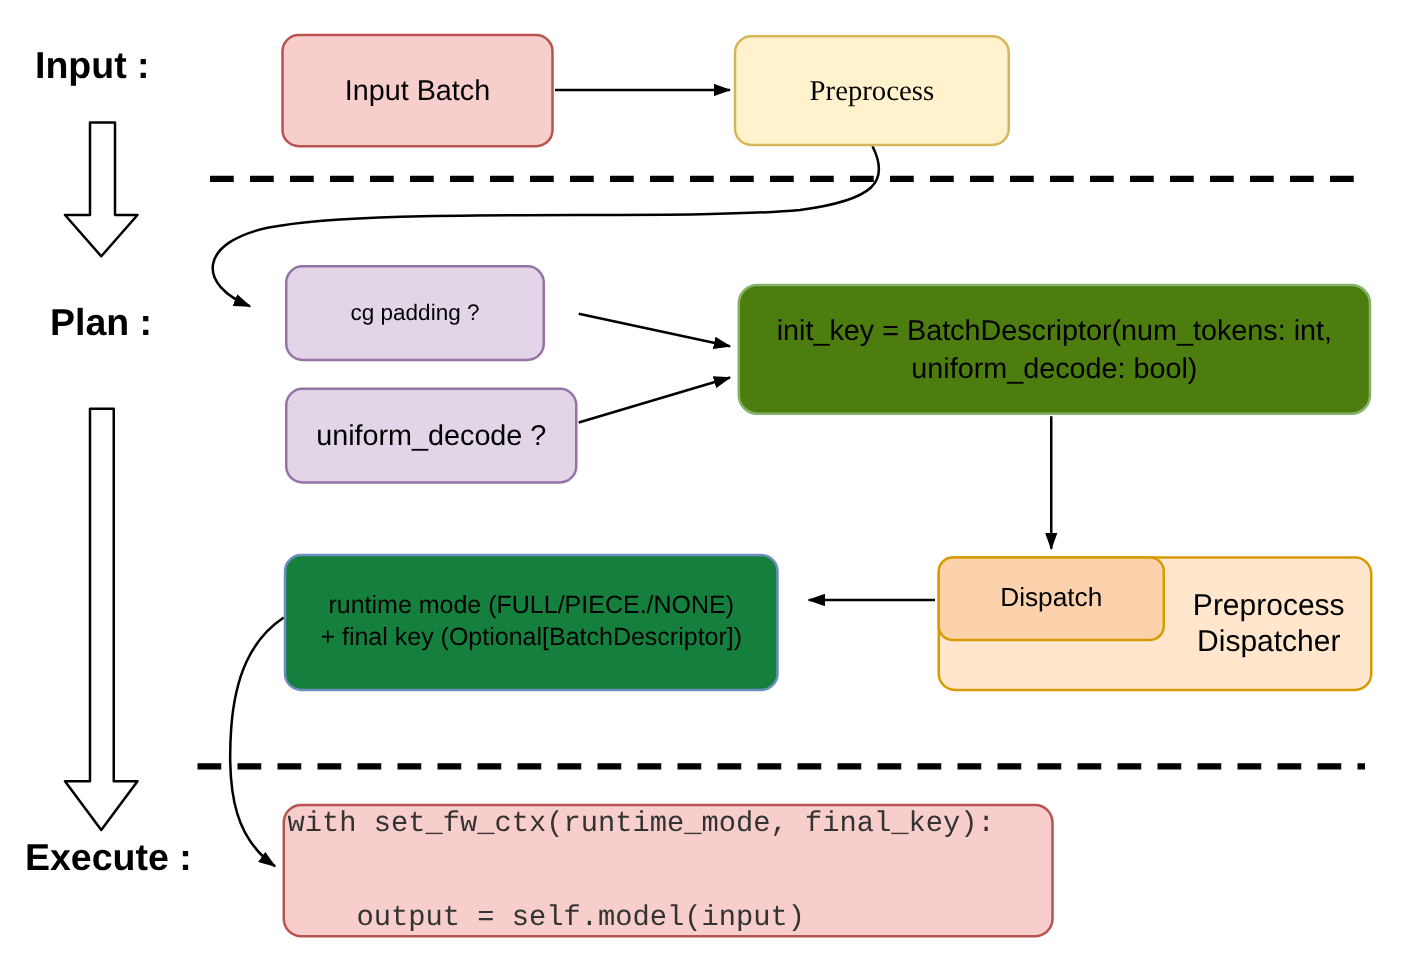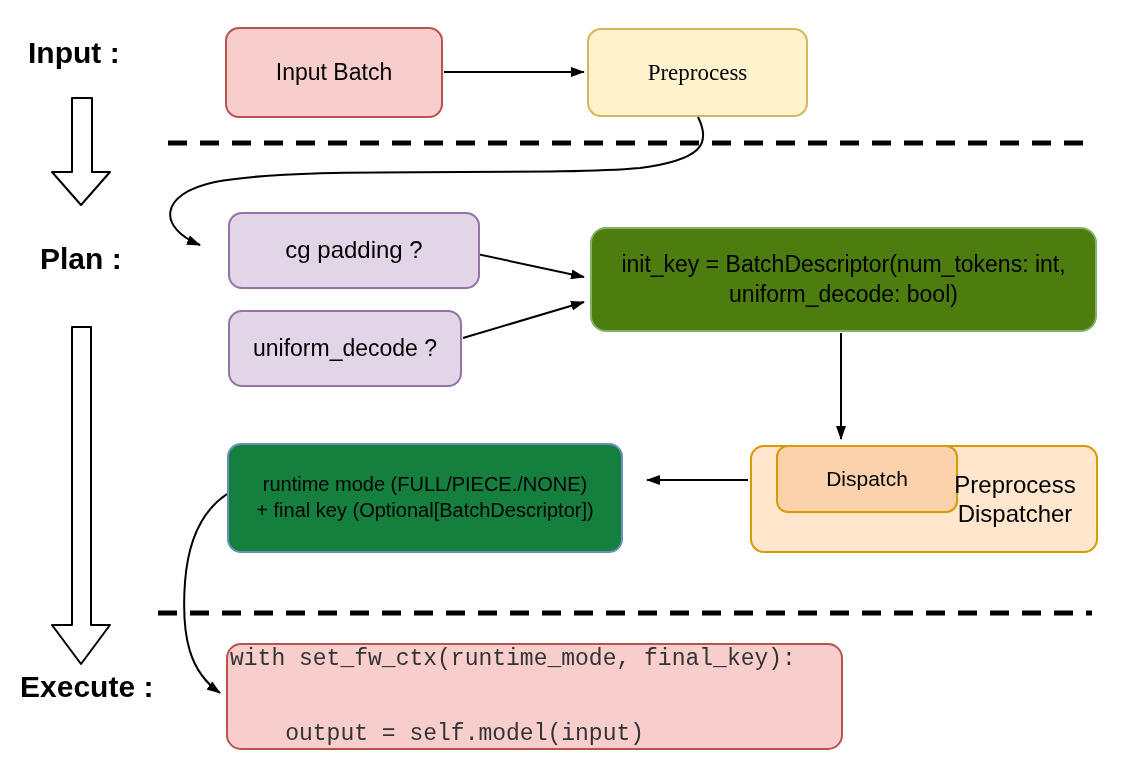--- a/index.html
+++ b/index.html
@@ -96,33 +96,33 @@
   <div class="stage-label" style="left:40px;top:242px;">Plan :</div>
   <div class="stage-label" style="left:20px;top:670px;">Execute :</div>
 
   <div class="node red" style="left:225px;top:27px;width:218px;height:91px;font-size:23px;">
     <span>Input Batch</span>
   </div>
   <div class="node yellow" style="left:587px;top:28px;width:221px;height:89px;font-size:23px;font-family:Liberation Serif, serif;">
     <span>Preprocess</span>
   </div>
 
-  <div class="node purple" style="left:228px;top:212px;width:252px;height:77px;font-size:24px;">
+  <div class="node purple" style="left:228px;top:212px;width:208px;height:77px;font-size:18px;">
     <span>cg padding ?</span>
   </div>
   <div class="node purple" style="left:228px;top:310px;width:234px;height:77px;font-size:23px;">
     <span>uniform_decode ?</span>
   </div>
   <div class="node green" style="left:590px;top:227px;width:507px;height:105px;font-size:23px;border-radius:16px;">
     <span>init_key = BatchDescriptor(num_tokens: int,</span>
     <span>uniform_decode: bool)</span>
   </div>
 
   <div class="node orange-outer" style="left:750px;top:445px;width:348px;height:108px;"></div>
-  <div class="node orange-inner" style="left:776px;top:445px;width:182px;height:68px;font-size:21px;">
+  <div class="node orange-inner" style="left:750px;top:445px;width:182px;height:68px;font-size:21px;">
     <span>Dispatch</span>
   </div>
   <div class="dispatcher-label" style="left:932px;top:445px;width:166px;height:108px;">
     <span>Preprocess</span>
     <span>Dispatcher</span>
   </div>
 
   <div class="node blue" style="left:227px;top:443px;width:396px;height:110px;font-size:20px;">
     <span>runtime mode (FULL/PIECE./NONE)</span>
     <span>+ final key (Optional[BatchDescriptor])</span>

